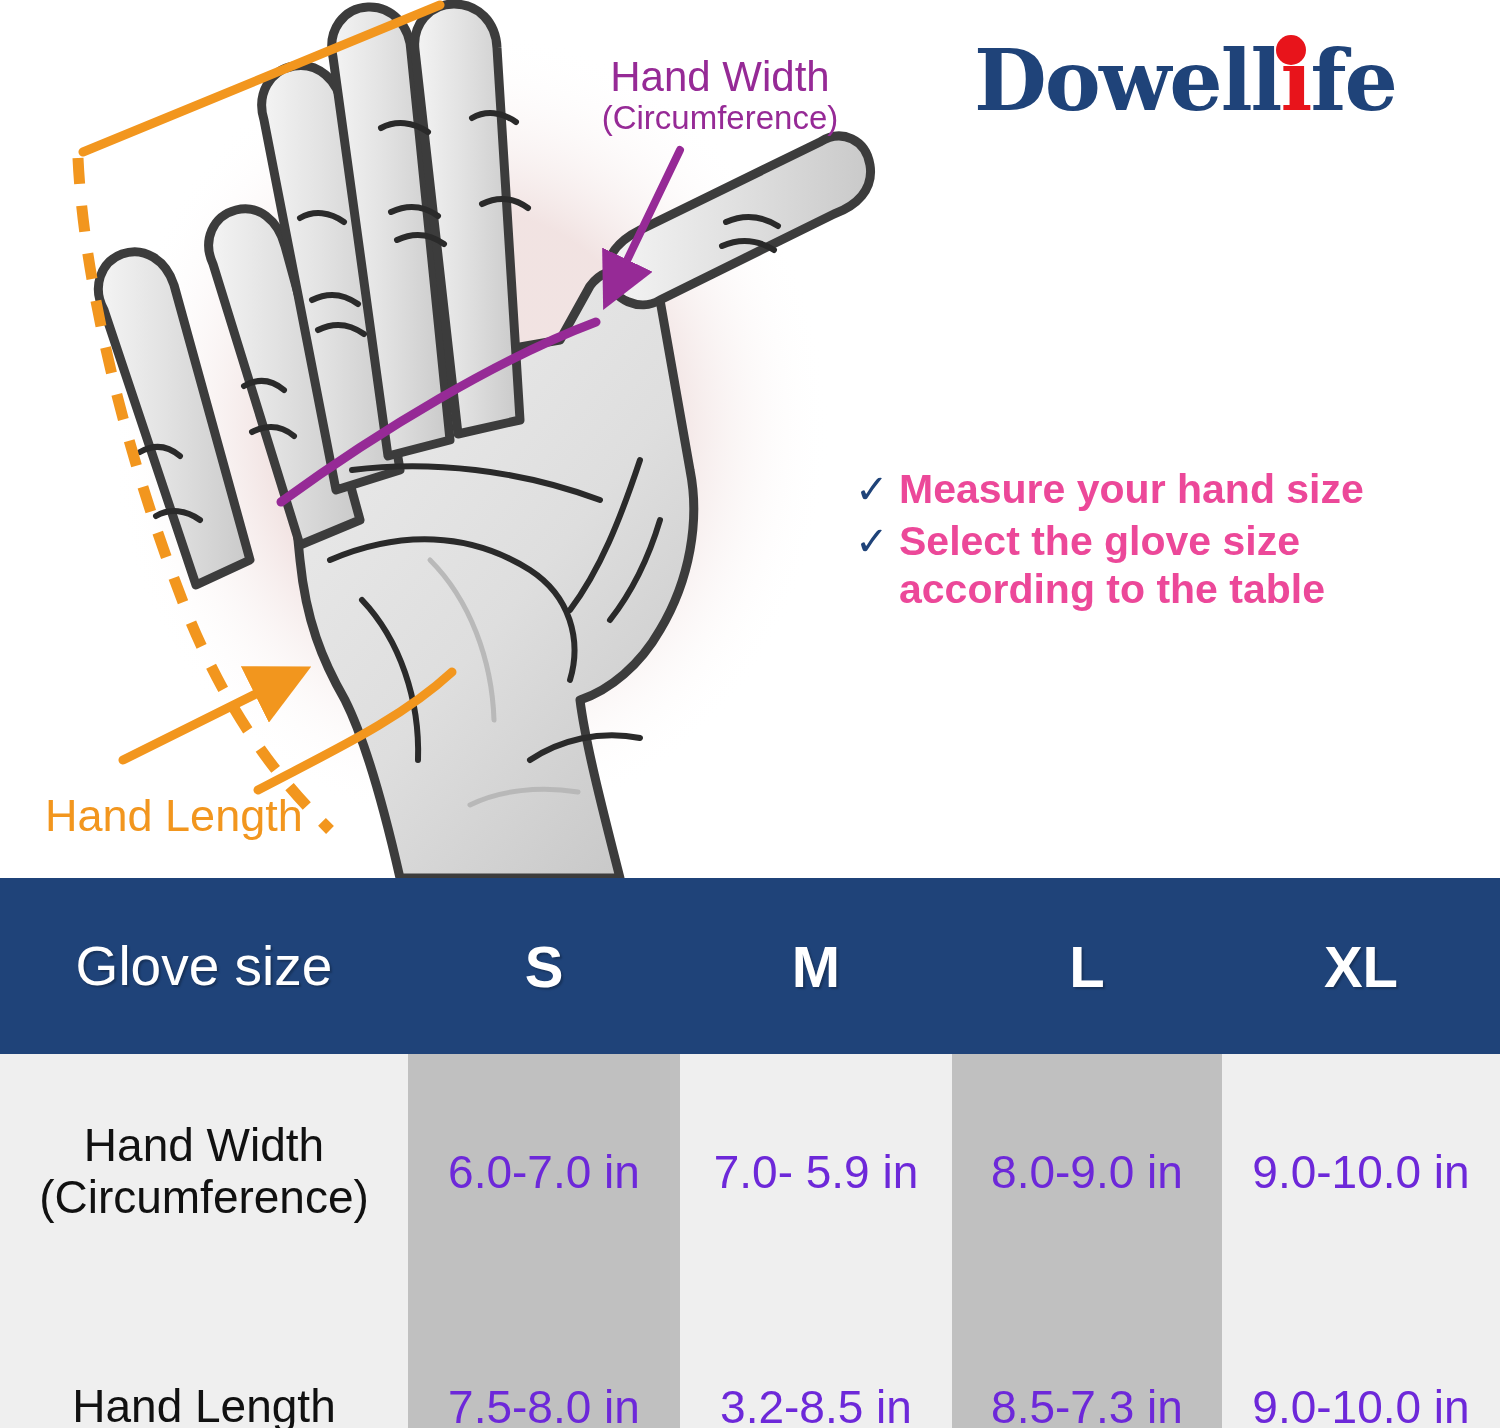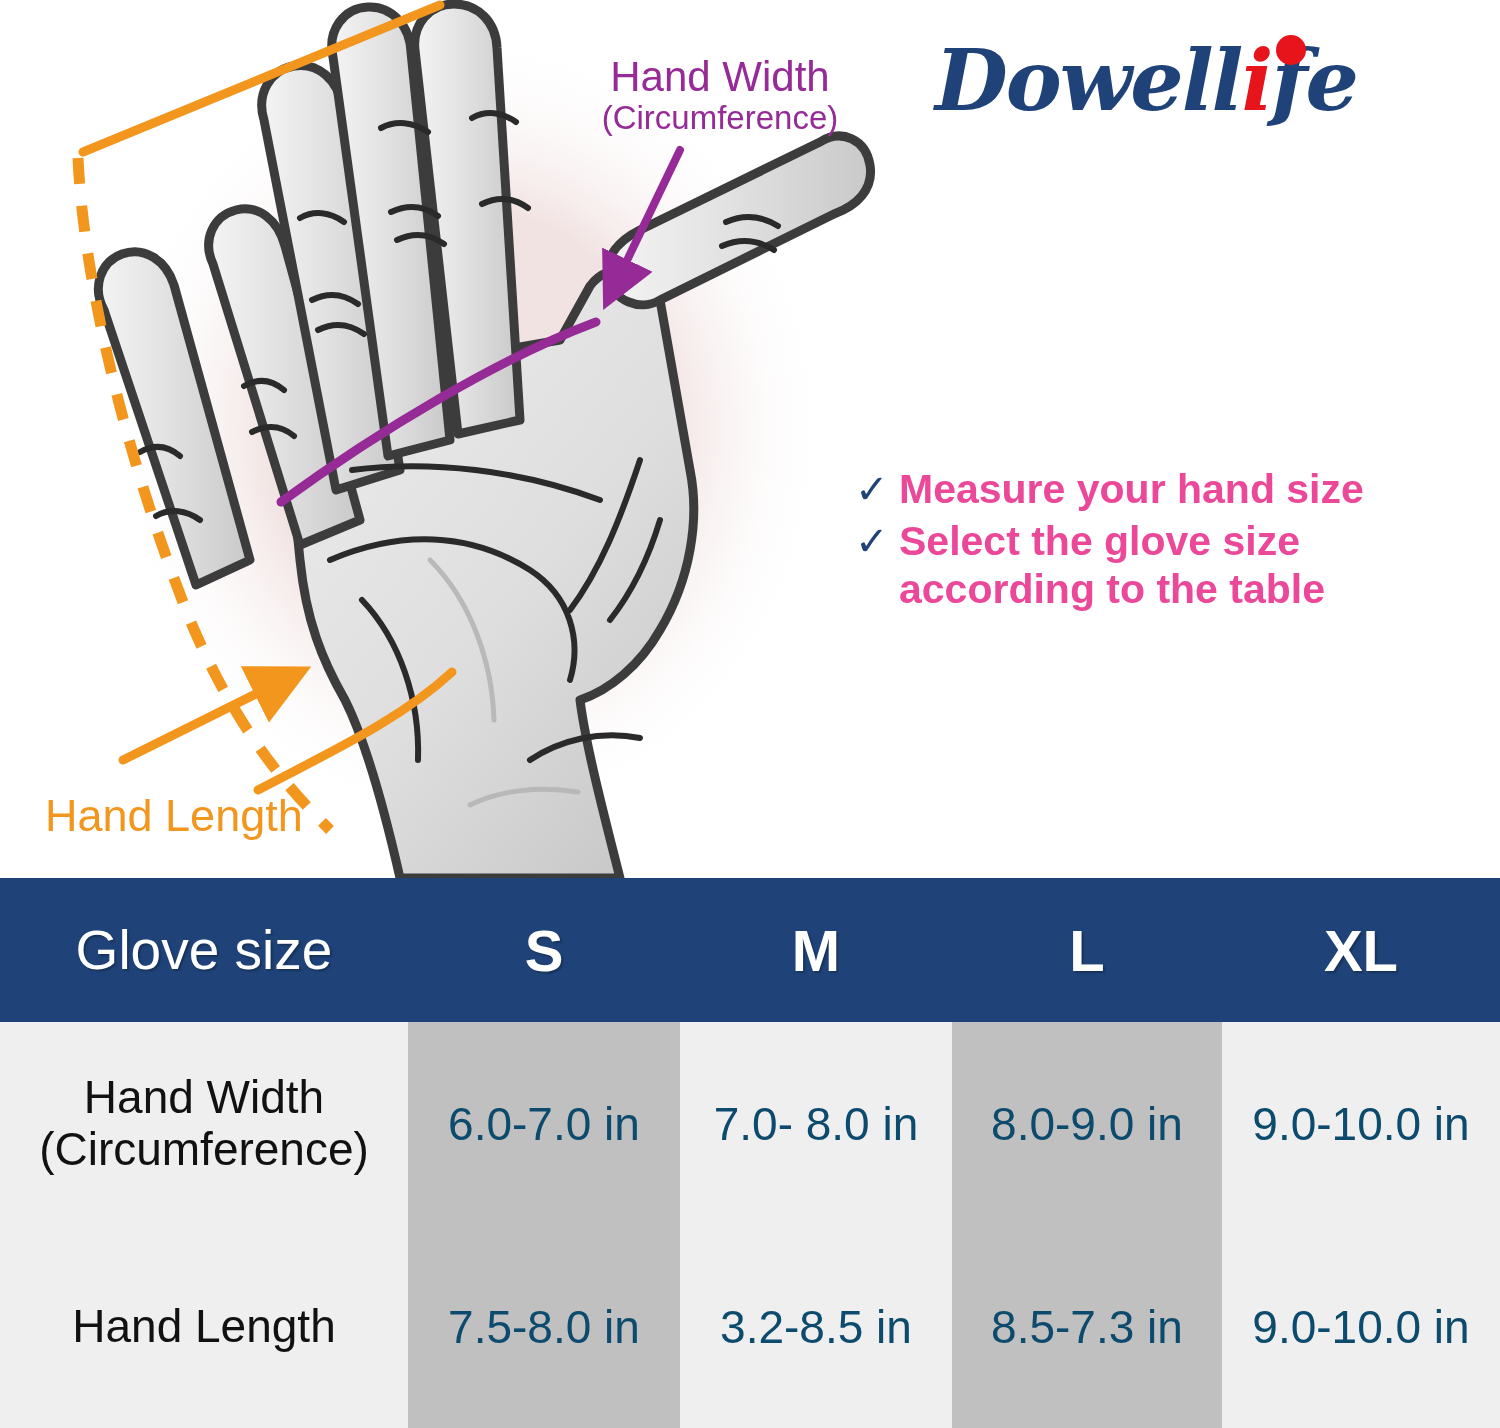--- a/index.html
+++ b/index.html
@@ -39,27 +39,27 @@
   
   #brand-logo {
     position: absolute;
     left: 935px;
     top: 28px;
     width: 500px;
     height: 105px;
   }
   #logo-text {
     font-family: "DejaVu Serif", "Liberation Serif", serif;
-    font-style: italic;
     font-weight: bold;
     font-size: 84px;
     letter-spacing: -2px;
     color: #1F4379;
     white-space: nowrap;
     line-height: 105px;
+    text-align: center;
   }
   #logo-text .red-i {
     color: #E8141B;
   }
   #logo-dot {
     position: absolute;
     left: 341px;
     top: 7px;
     width: 30px;
     height: 30px;
@@ -111,21 +111,21 @@
   #size-table {
     position: absolute;
     left: 0;
     top: 878px;
     width: 1500px;
     height: 550px;
     border-collapse: collapse;
     table-layout: fixed;
   }
   #size-table td {
-    padding: 0;
+    padding: 16px;
     text-align: center;
     vertical-align: middle;
     border: 0;
   }
   .hdr-cell {
     background: #1F4379;
     color: #ffffff;
     height: 144px;
     font-size: 58px;
     font-weight: bold;
@@ -134,21 +134,21 @@
   }
   .hdr-cell.last { border-right: 0; }
   .hdr-cell.label-col {
     font-size: 55px;
     font-weight: normal;
   }
 
   .body-cell {
     height: 203px;
     font-size: 46px;
-    color: #0c4a6e;
+    color: #6d28d9;
     background: #EFEFEF;
     border-right: 3px solid #ffffff;
     border-bottom: 3px solid #ffffff;
   }
   .body-cell.last { border-right: 0; }
   .body-cell.bottom { border-bottom: 0; }
   .body-cell.shaded { background: #C0C0C0; }
   .row-label {
     font-size: 46px;
     line-height: 1.12;
@@ -337,21 +337,21 @@
         <td class="hdr-cell">L</td>
         <td class="hdr-cell last">XL</td>
       </tr>
 
       <tr>
         <td class="body-cell row-label">
           <span class="sub">Hand Width</span>
           <span class="sub">(Circumference)</span>
         </td>
         <td class="body-cell shaded">6.0-7.0 in</td>
-        <td class="body-cell">7.0- 8.0 in</td>
+        <td class="body-cell">7.0- 5.9 in</td>
         <td class="body-cell shaded">8.0-9.0 in</td>
         <td class="body-cell last">9.0-10.0 in</td>
       </tr>
 
       <tr>
         <td class="body-cell row-label bottom">Hand Length</td>
         <td class="body-cell shaded bottom">7.5-8.0 in</td>
         <td class="body-cell bottom">3.2-8.5 in</td>
         <td class="body-cell shaded bottom">8.5-7.3 in</td>
         <td class="body-cell last bottom">9.0-10.0 in</td>

